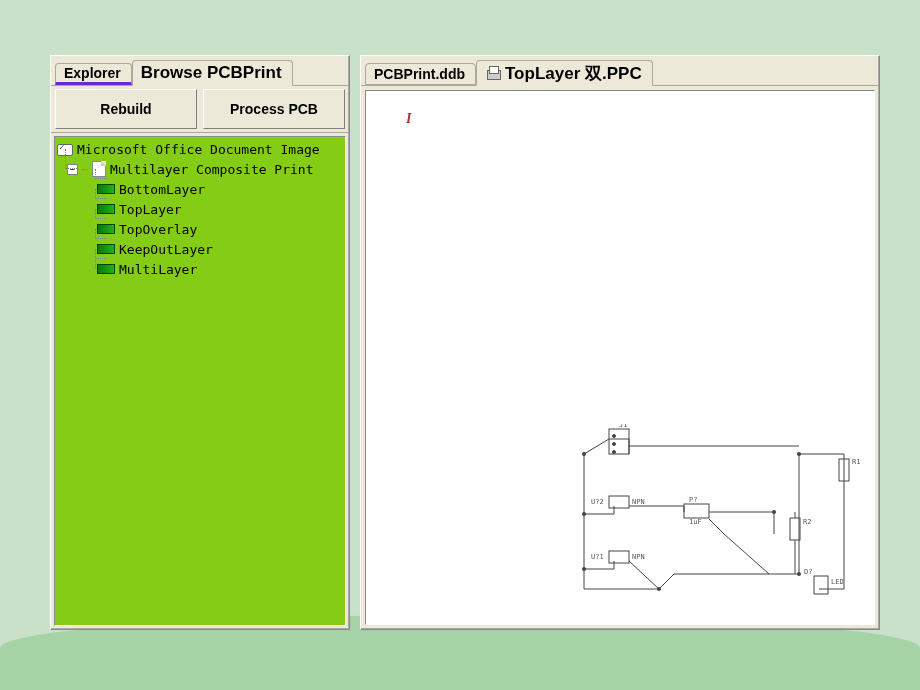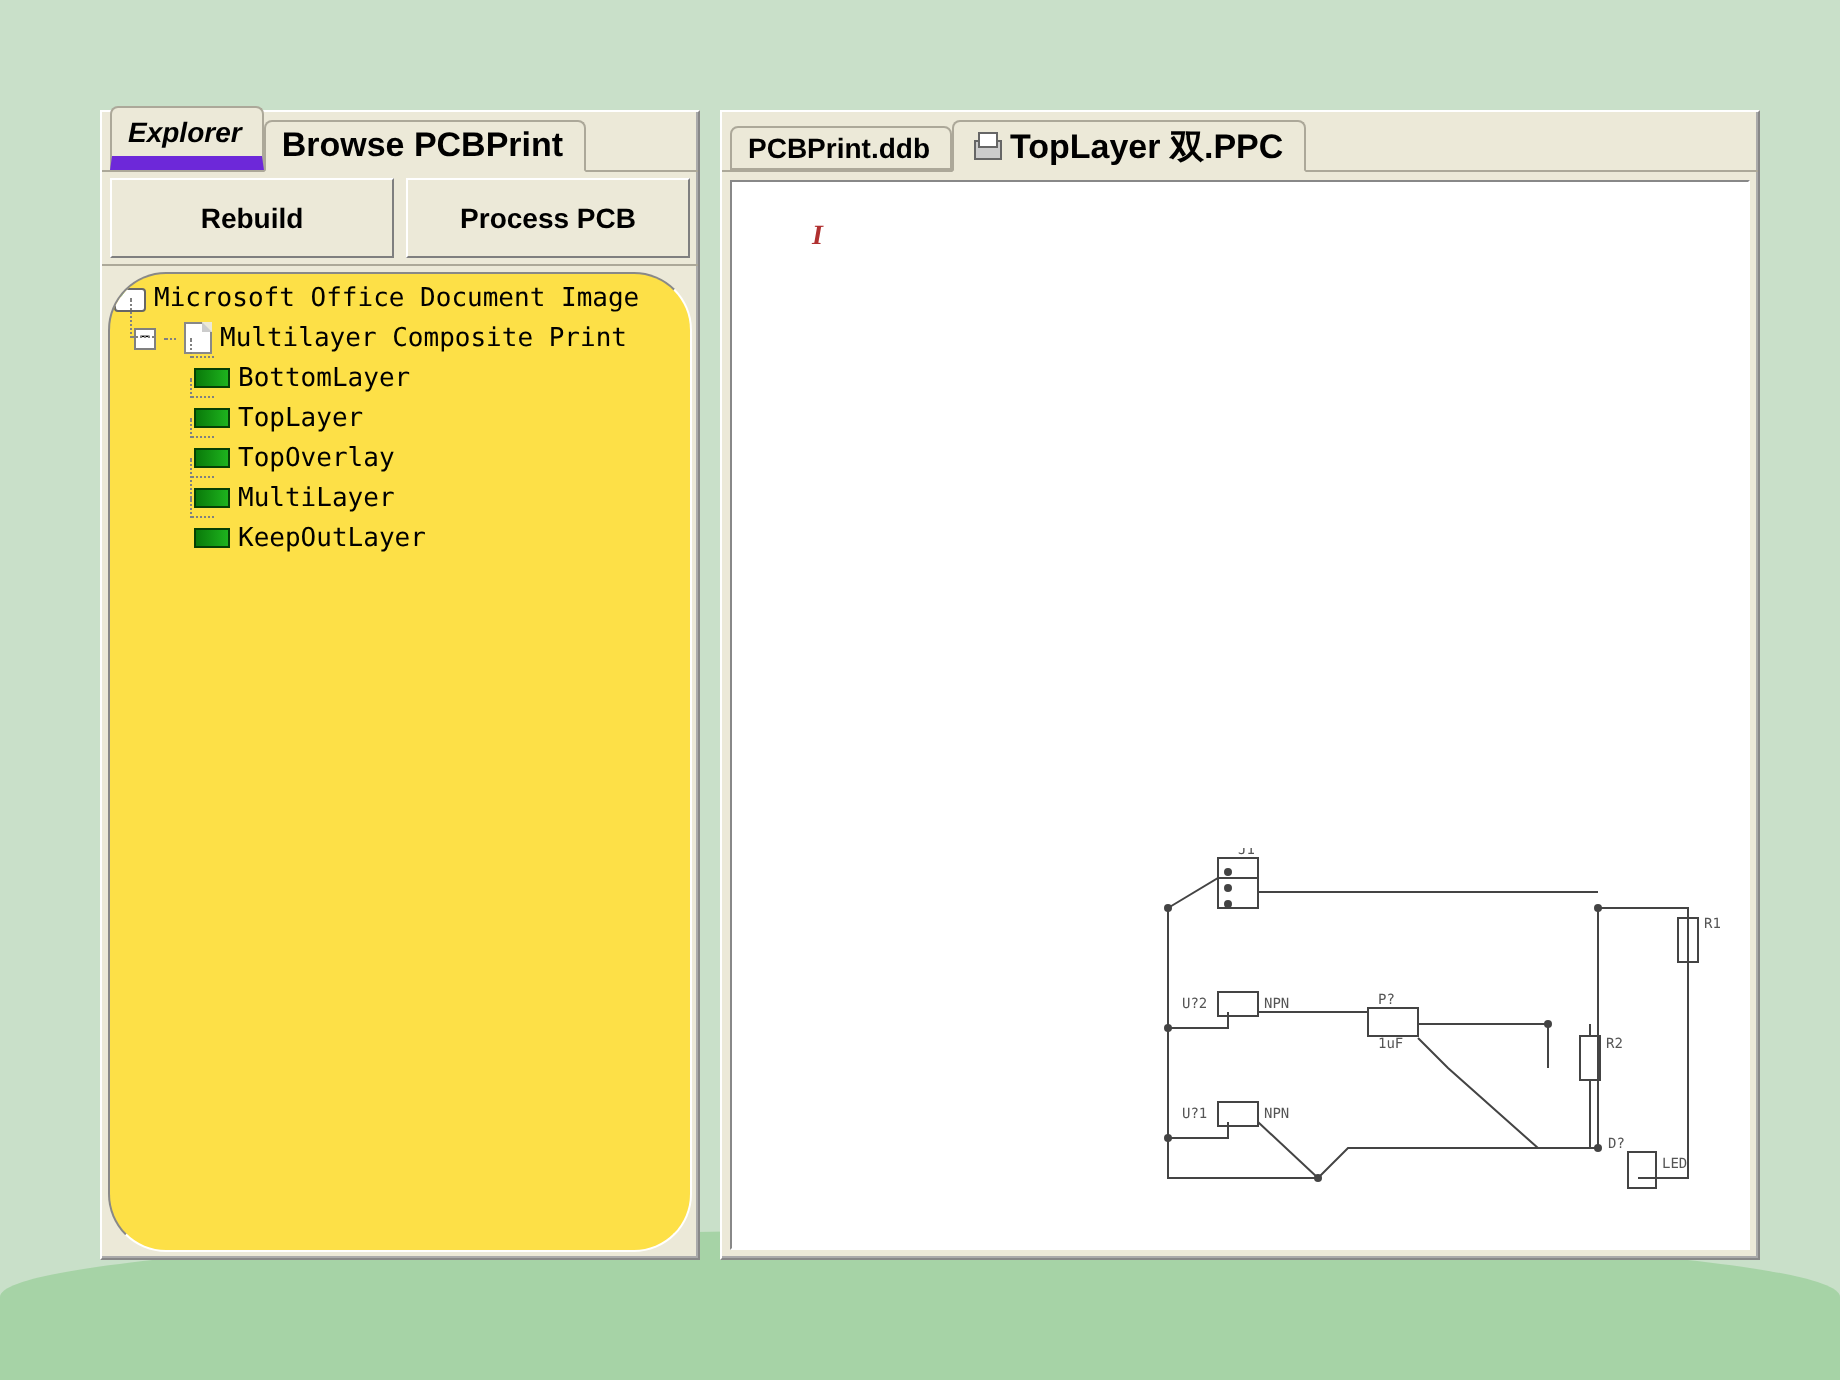--- a/index.html
+++ b/index.html
@@ -97,31 +97,30 @@
     font-weight: bold;
     display: flex;
     align-items: center;
     justify-content: center;
     cursor: pointer;
   }
 
   
   .tree-wrap {
     flex: 1;
-    background: #fde047;
+    background: #84cc16;
     margin: 3px;
     border-top: 1px solid #888;
     border-left: 1px solid #888;
     border-right: 1px solid #fff;
     border-bottom: 1px solid #fff;
     overflow: hidden;
     padding: 2px 0 0 2px;
     font-family: "SimSun", "NSimSun", "MS Gothic", monospace;
     font-size: 13px;
-    border-radius: 29px;
   }
   .tree-node {
     display: flex;
     align-items: center;
     height: 20px;
     gap: 4px;
     white-space: nowrap;
   }
   .expander {
     width: 11px; height: 11px;
@@ -236,21 +235,21 @@
 </style>
 </head>
 <body>
 
 <div class="bottom-band"></div>
 
 <div class="app-row">
 
   <div class="panel left-panel">
     <div class="tab-row">
-      <div class="tab first-left" style="font-weight:bold; height:32px; margin-bottom:0; border-bottom:7px solid #6d28d9;font-style:italic;">Explorer</div>
+      <div class="tab first-left" style="font-weight:bold; height:22px; margin-bottom:0; border-bottom:3px solid #6d28d9;">Explorer</div>
       <div class="tab active">Browse PCBPrint</div>
     </div>
     <div class="button-row">
       <div class="btn">Rebuild</div>
       <div class="btn">Process PCB</div>
     </div>
     <div class="tree-wrap">
       <div class="tree-node">
         <span class="icon-root"></span>
         <span>Microsoft Office Document Image</span>
@@ -271,29 +270,29 @@
         <span class="tree-conn" style="left:38px; top:-10px;"></span>
         <span class="icon-layer"></span>
         <span>TopLayer</span>
       </div>
       <div class="tree-node gchild-indent" style="padding-left:40px;">
         <span class="tree-conn" style="left:38px; top:-10px;"></span>
         <span class="icon-layer"></span>
         <span>TopOverlay</span>
       </div>
       <div class="tree-node gchild-indent" style="padding-left:40px;">
+        <span class="tree-conn" style="left:38px; top:-10px;"></span>
+        <span class="icon-layer"></span>
+        <span>KeepOutLayer</span>
+      </div>
+      <div class="tree-node gchild-indent" style="padding-left:40px;">
         <span class="tree-conn" style="left:38px; top:-10px; border-left:none;"></span>
         <span style="position:absolute;left:38px;top:-10px;height:20px;border-left:1px dotted #808080;"></span>
         <span class="icon-layer"></span>
         <span>MultiLayer</span>
-      </div>
-      <div class="tree-node gchild-indent" style="padding-left:40px;">
-        <span class="tree-conn" style="left:38px; top:-10px;"></span>
-        <span class="icon-layer"></span>
-        <span>KeepOutLayer</span>
       </div>
     </div>
   </div>
 
   <div class="panel right-panel">
     <div class="tab-row">
       <div class="tab ddb" style="height:22px; margin-bottom:0; border-bottom:1px solid #aca899;">PCBPrint.ddb</div>
       <div class="tab active">
         <span class="tab-icon-print"></span>
         <span>TopLayer 双.PPC</span>

